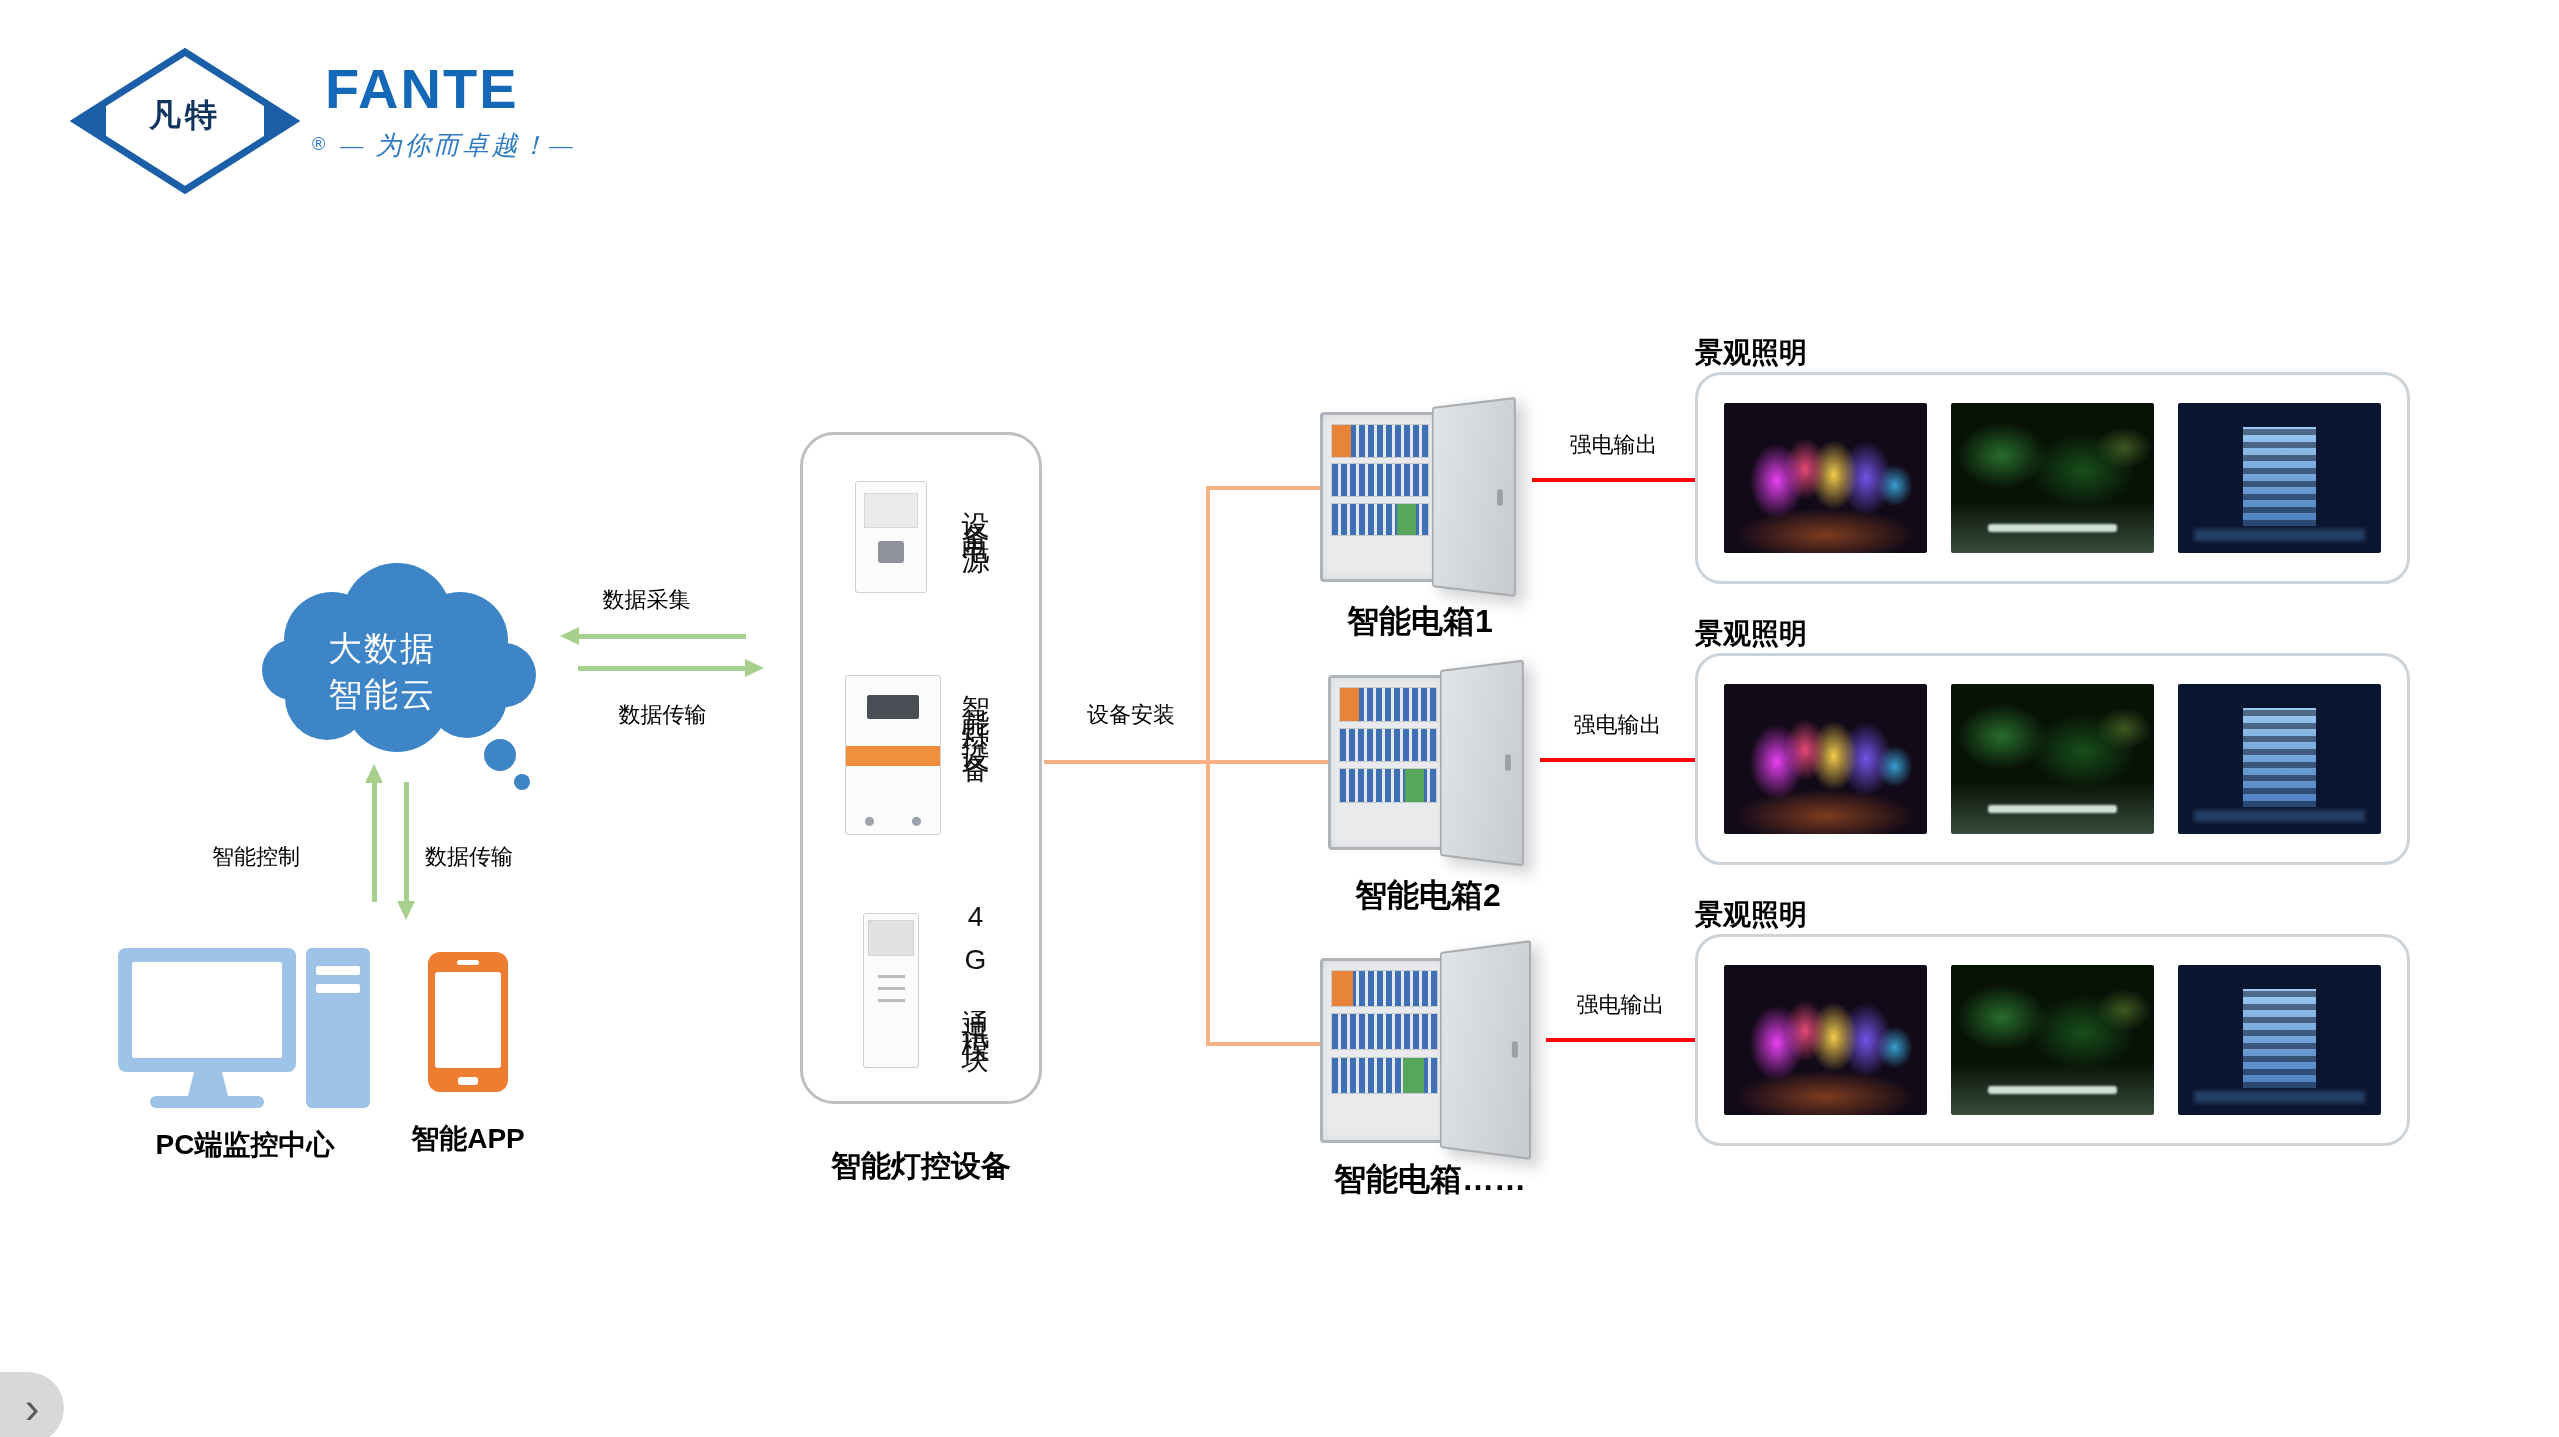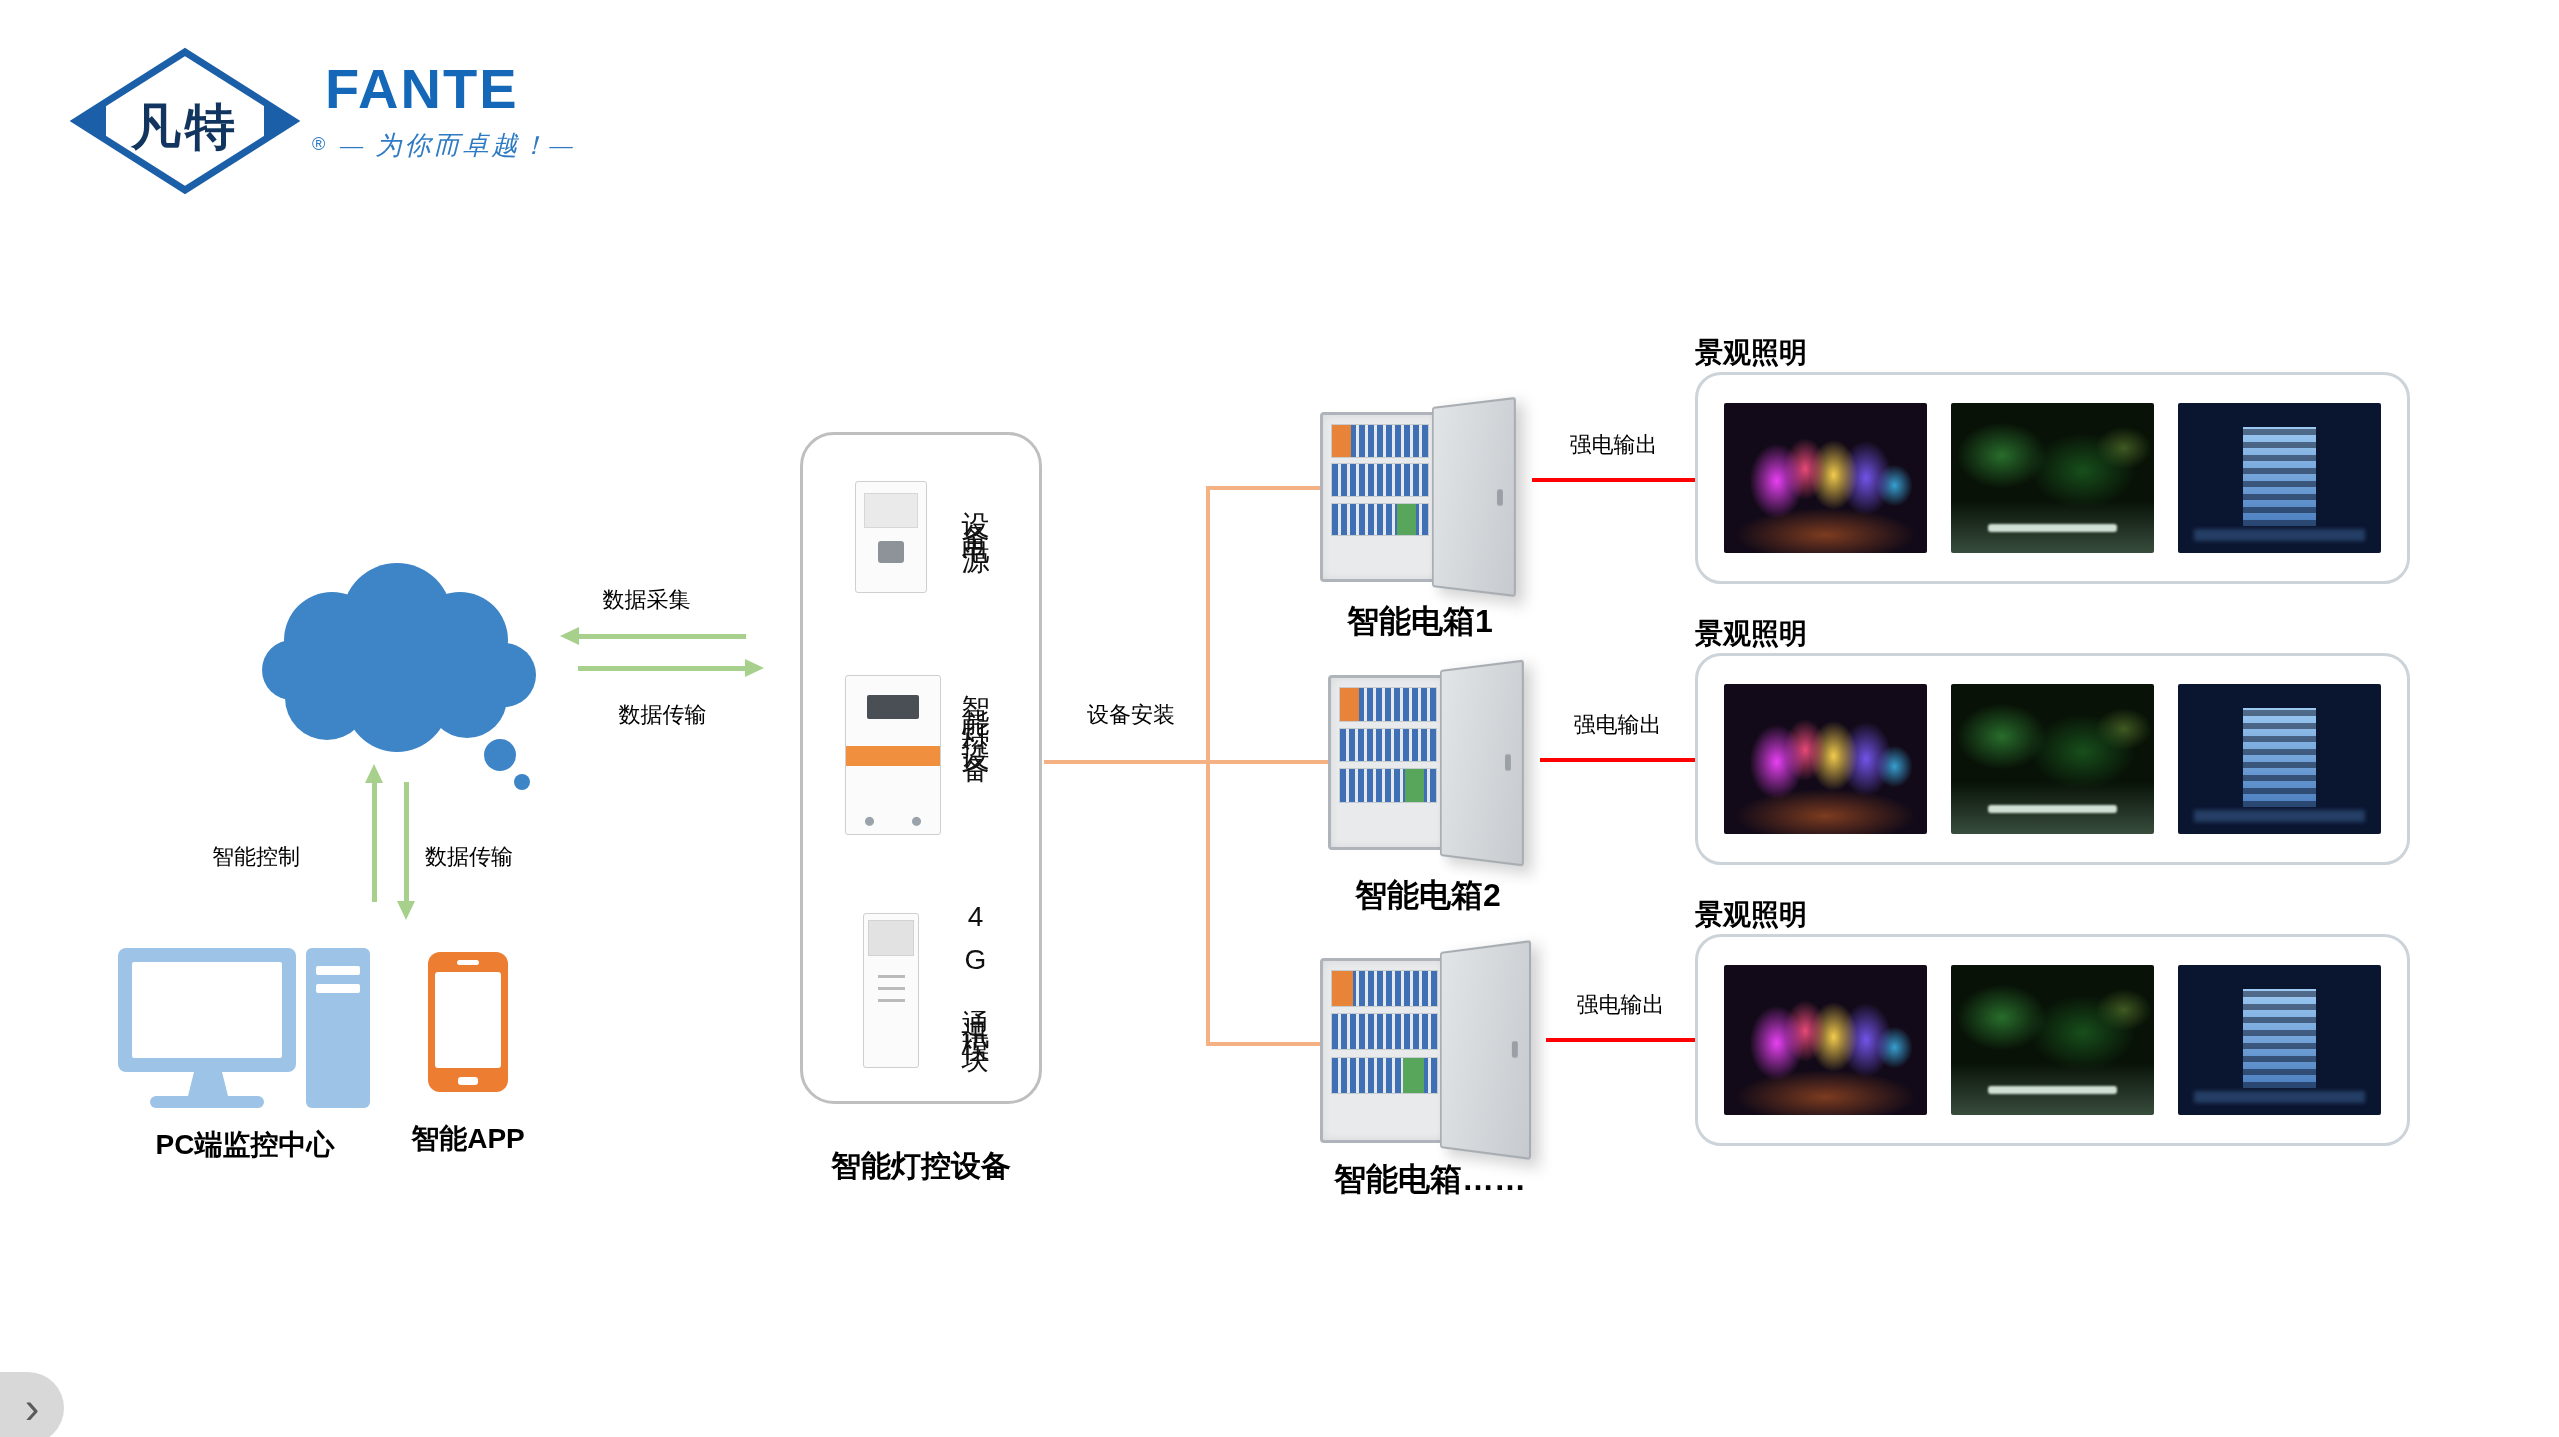--- a/index.html
+++ b/index.html
@@ -7,21 +7,21 @@
   body {
     width:2559px; height:1437px; position:relative; overflow:hidden;
     font-family:"Liberation Sans", sans-serif; color:#000;
   }
   .stage { position:absolute; inset:0; background:#ffffff; }
 
   
   .logo { position:absolute; left:70px; top:38px; width:620px; height:190px; }
   .logo-diamond { position:absolute; left:0; top:8px; width:230px; height:150px; }
   .logo-mark { position:absolute; left:0; top:56px; width:230px; text-align:center;
-    font-size:50px; font-weight:bold; color:#12355f; letter-spacing:4px; }
+    font-size:32px; font-weight:bold; color:#12355f; letter-spacing:4px; }
   .logo-brand { position:absolute; left:255px; top:18px; font-size:56px; font-weight:bold;
     color:#1568b8; letter-spacing:2px; }
   .logo-reg { position:absolute; left:242px; top:96px; font-size:18px; color:#2f7bc3; }
   .logo-tagline { position:absolute; left:270px; top:90px; font-size:26px; color:#2f7bc3;
     font-family:"Liberation Serif", serif; font-style:italic; letter-spacing:3px; }
 
   
   .banner { position:absolute; left:0; top:158px; width:562px; height:113px; background:#2878be; }
   .banner::after { content:""; position:absolute; left:562px; top:0;
     border-top:57px solid transparent; border-bottom:56px solid transparent;
@@ -189,20 +189,24 @@
         <circle cx="165" cy="78" r="55"></circle>
         <circle cx="228" cy="100" r="48"></circle>
         <circle cx="272" cy="135" r="32"></circle>
         <circle cx="95" cy="158" r="42"></circle>
         <circle cx="165" cy="160" r="52"></circle>
         <circle cx="235" cy="158" r="40"></circle>
         <circle cx="268" cy="215" r="16"></circle>
         <circle cx="290" cy="242" r="8"></circle>
       </g>
     </svg>
+    <div class="cloud-text">
+      <span>大数据</span>
+      <span>智能云</span>
+    </div>
   </div>
 
   <div class="flow-label" style="left:559px; top:585px; width:175px;">数据采集</div>
   <div class="harrow left" style="left:578px; top:634px; width:168px;"></div>
   <div class="harrow right" style="left:578px; top:666px; width:168px;"></div>
   <div class="flow-label" style="left:575px; top:700px; width:175px;">数据传输</div>
 
   <div class="varrow up" style="left:372px; top:782px; height:120px;"></div>
   <div class="varrow down" style="left:404px; top:782px; height:120px;"></div>
   <div class="flow-label" style="left:212px; top:842px;">智能控制</div>

